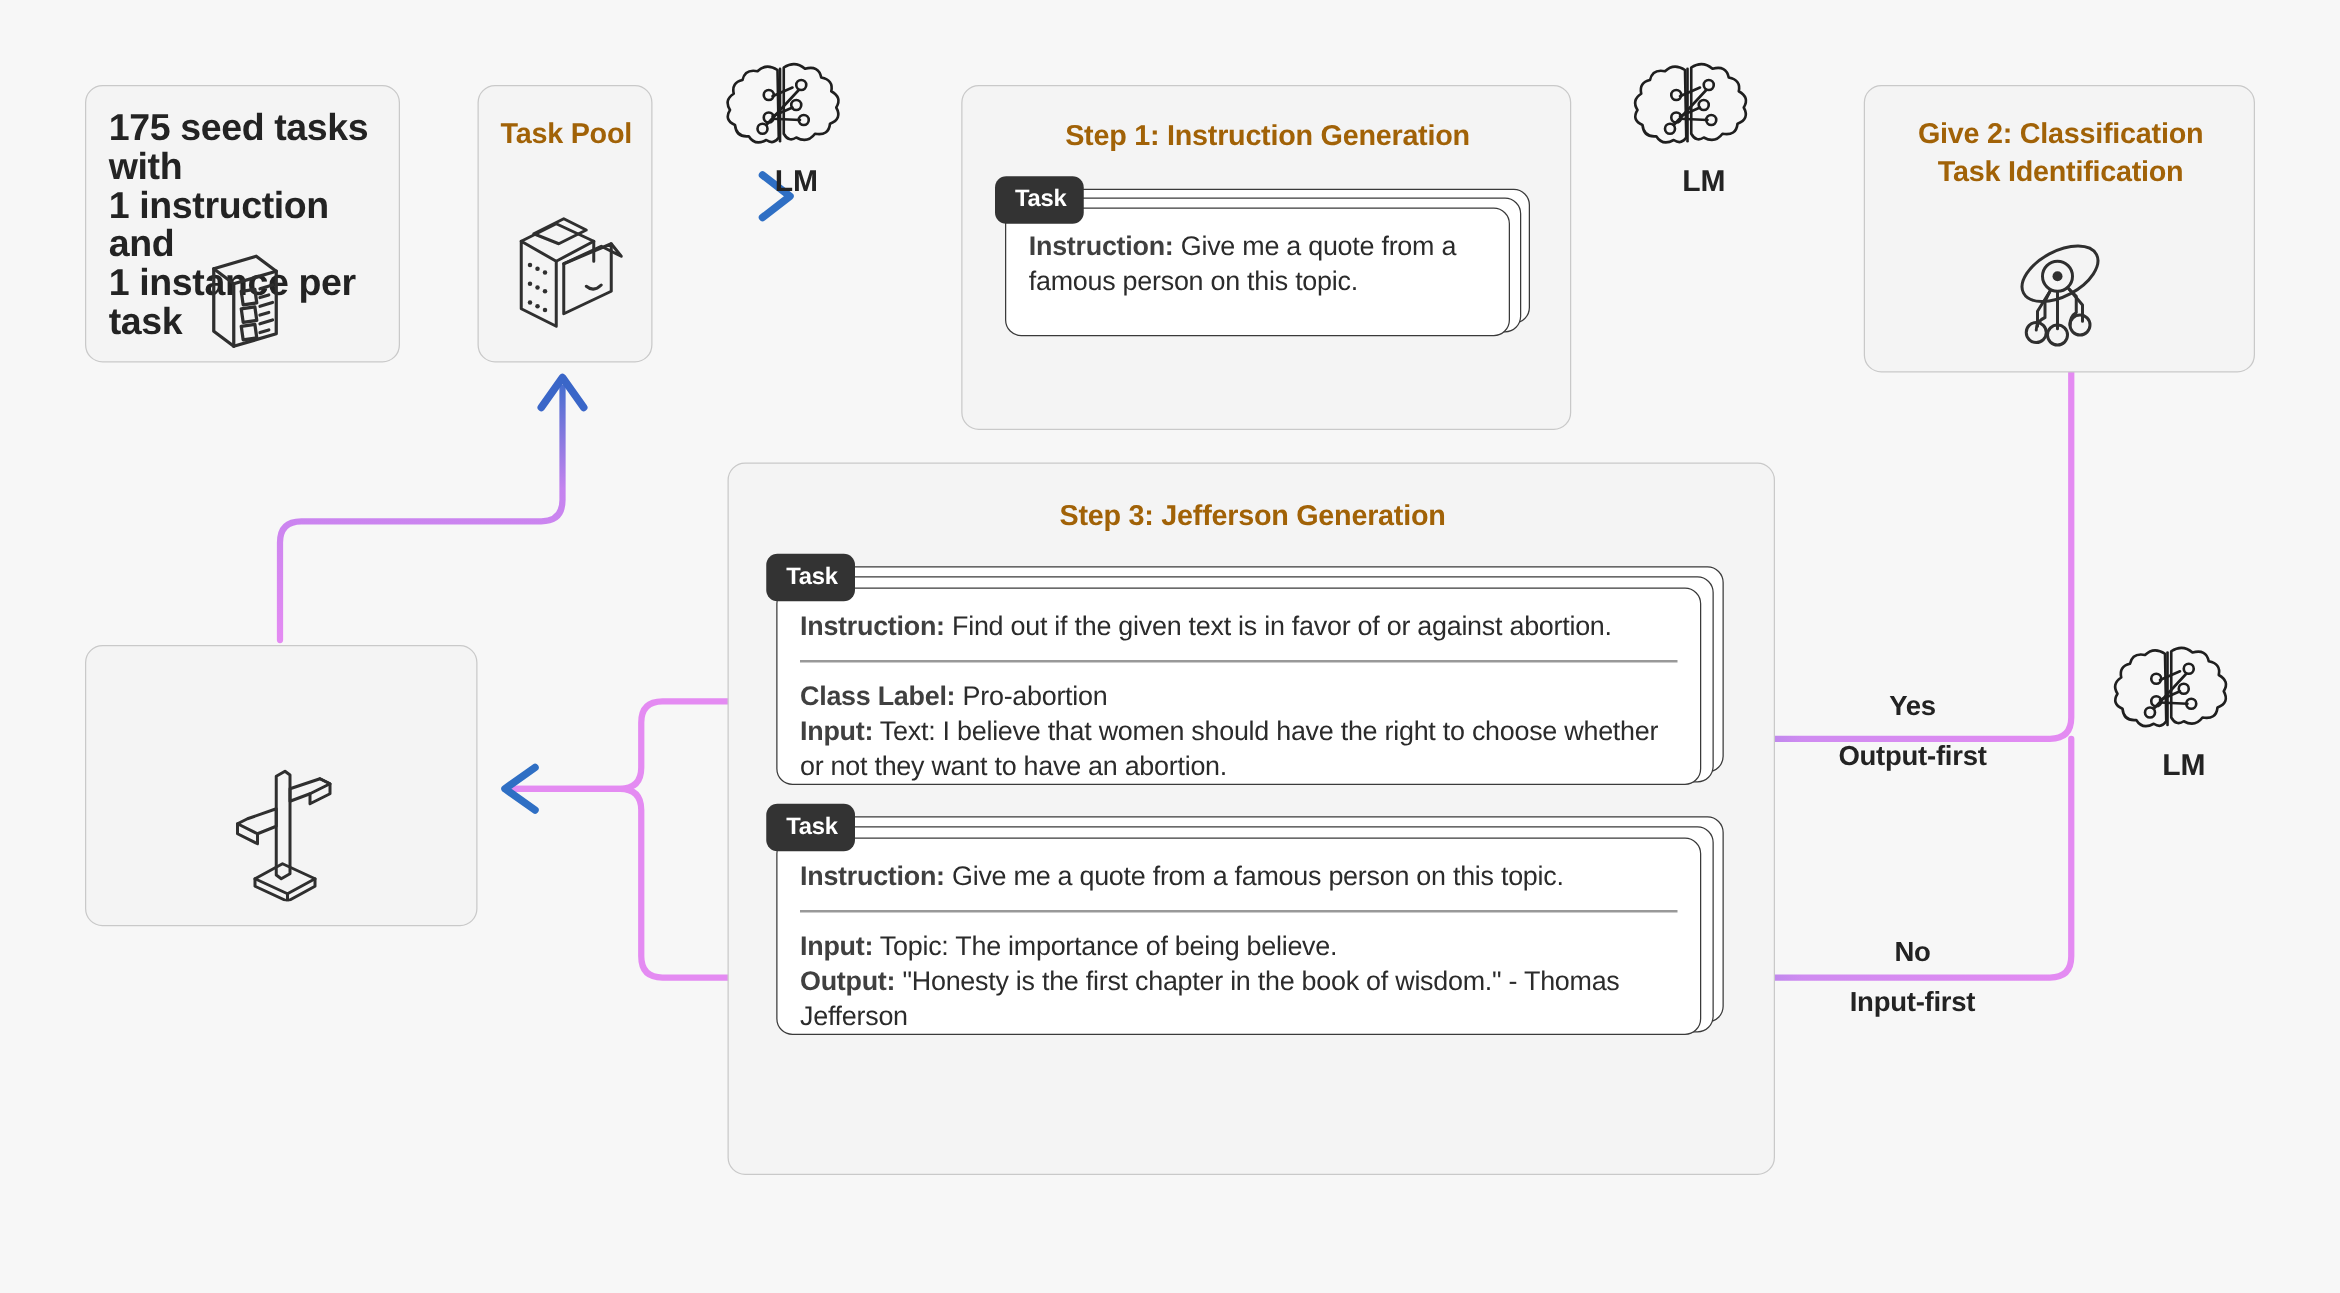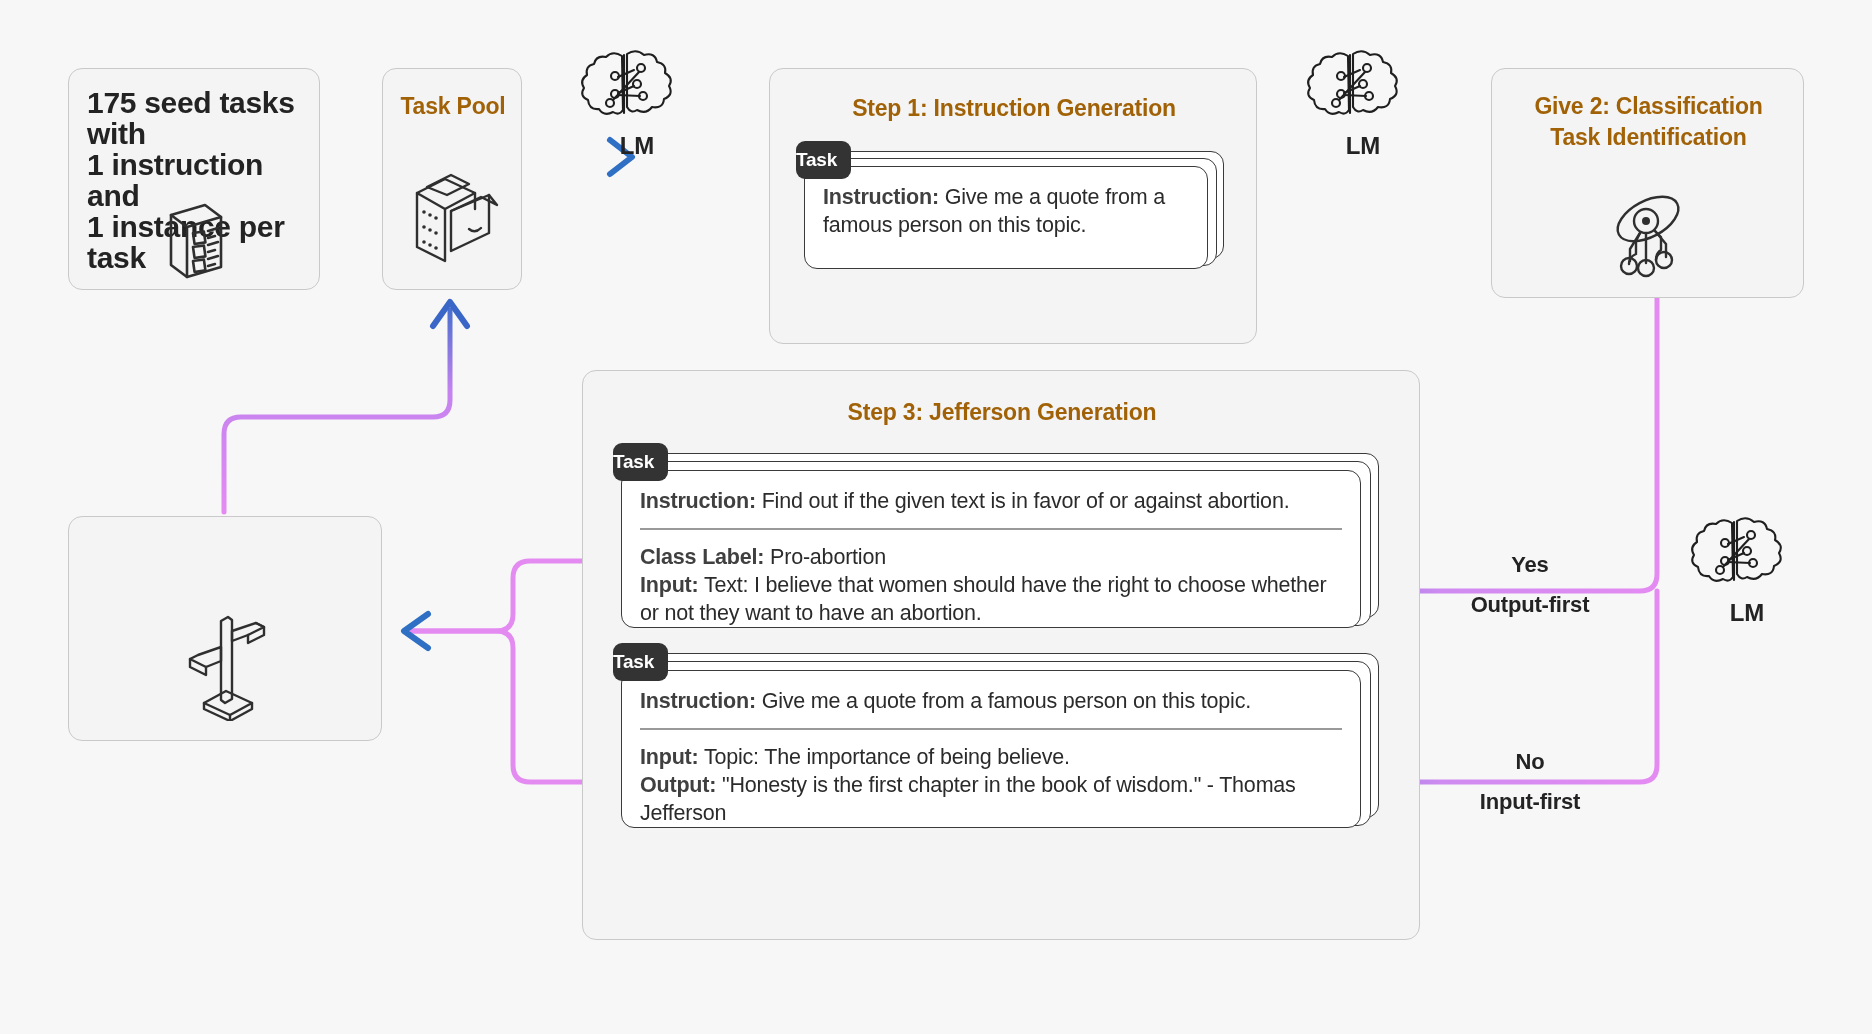--- a/index.html
+++ b/index.html
@@ -92,21 +92,21 @@
     padding: 16px 18px 16px 18px;
   }
   .task-badge {
     position: absolute;
     background: #333333;
     color: #ffffff;
     font-weight: bold;
     font-size: 19px;
     line-height: 19px;
     border-radius: 9px;
-    padding: 9px 14px 10px 0;
+    padding: 9px 14px 10px 16px;
     letter-spacing: -0.2px;
     z-index: 5;
   }
   .card-line {
     font-size: 21.5px;
     line-height: 28px;
     color: #2b2b2b;
     letter-spacing: -0.2px;
   }
   .card-line b { font-weight: bold; color: #404040; }

